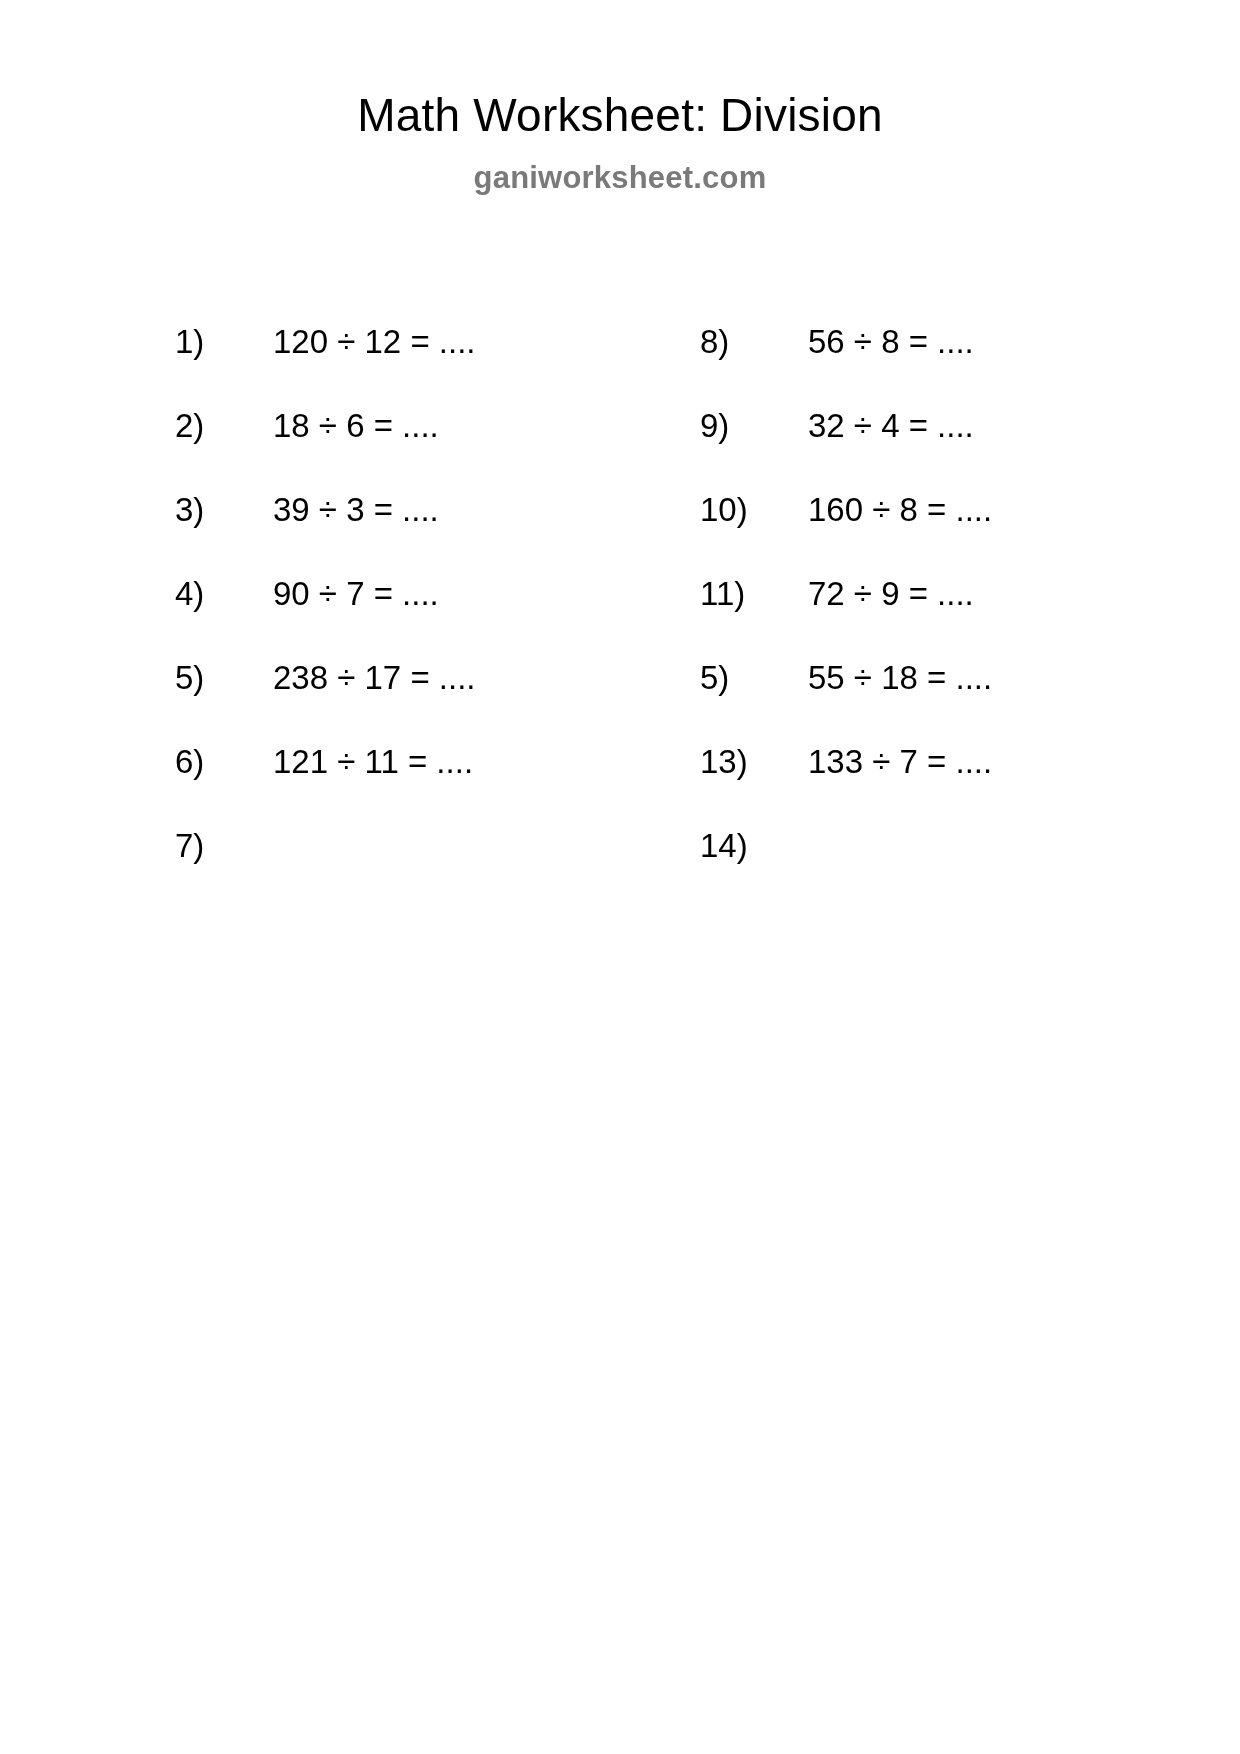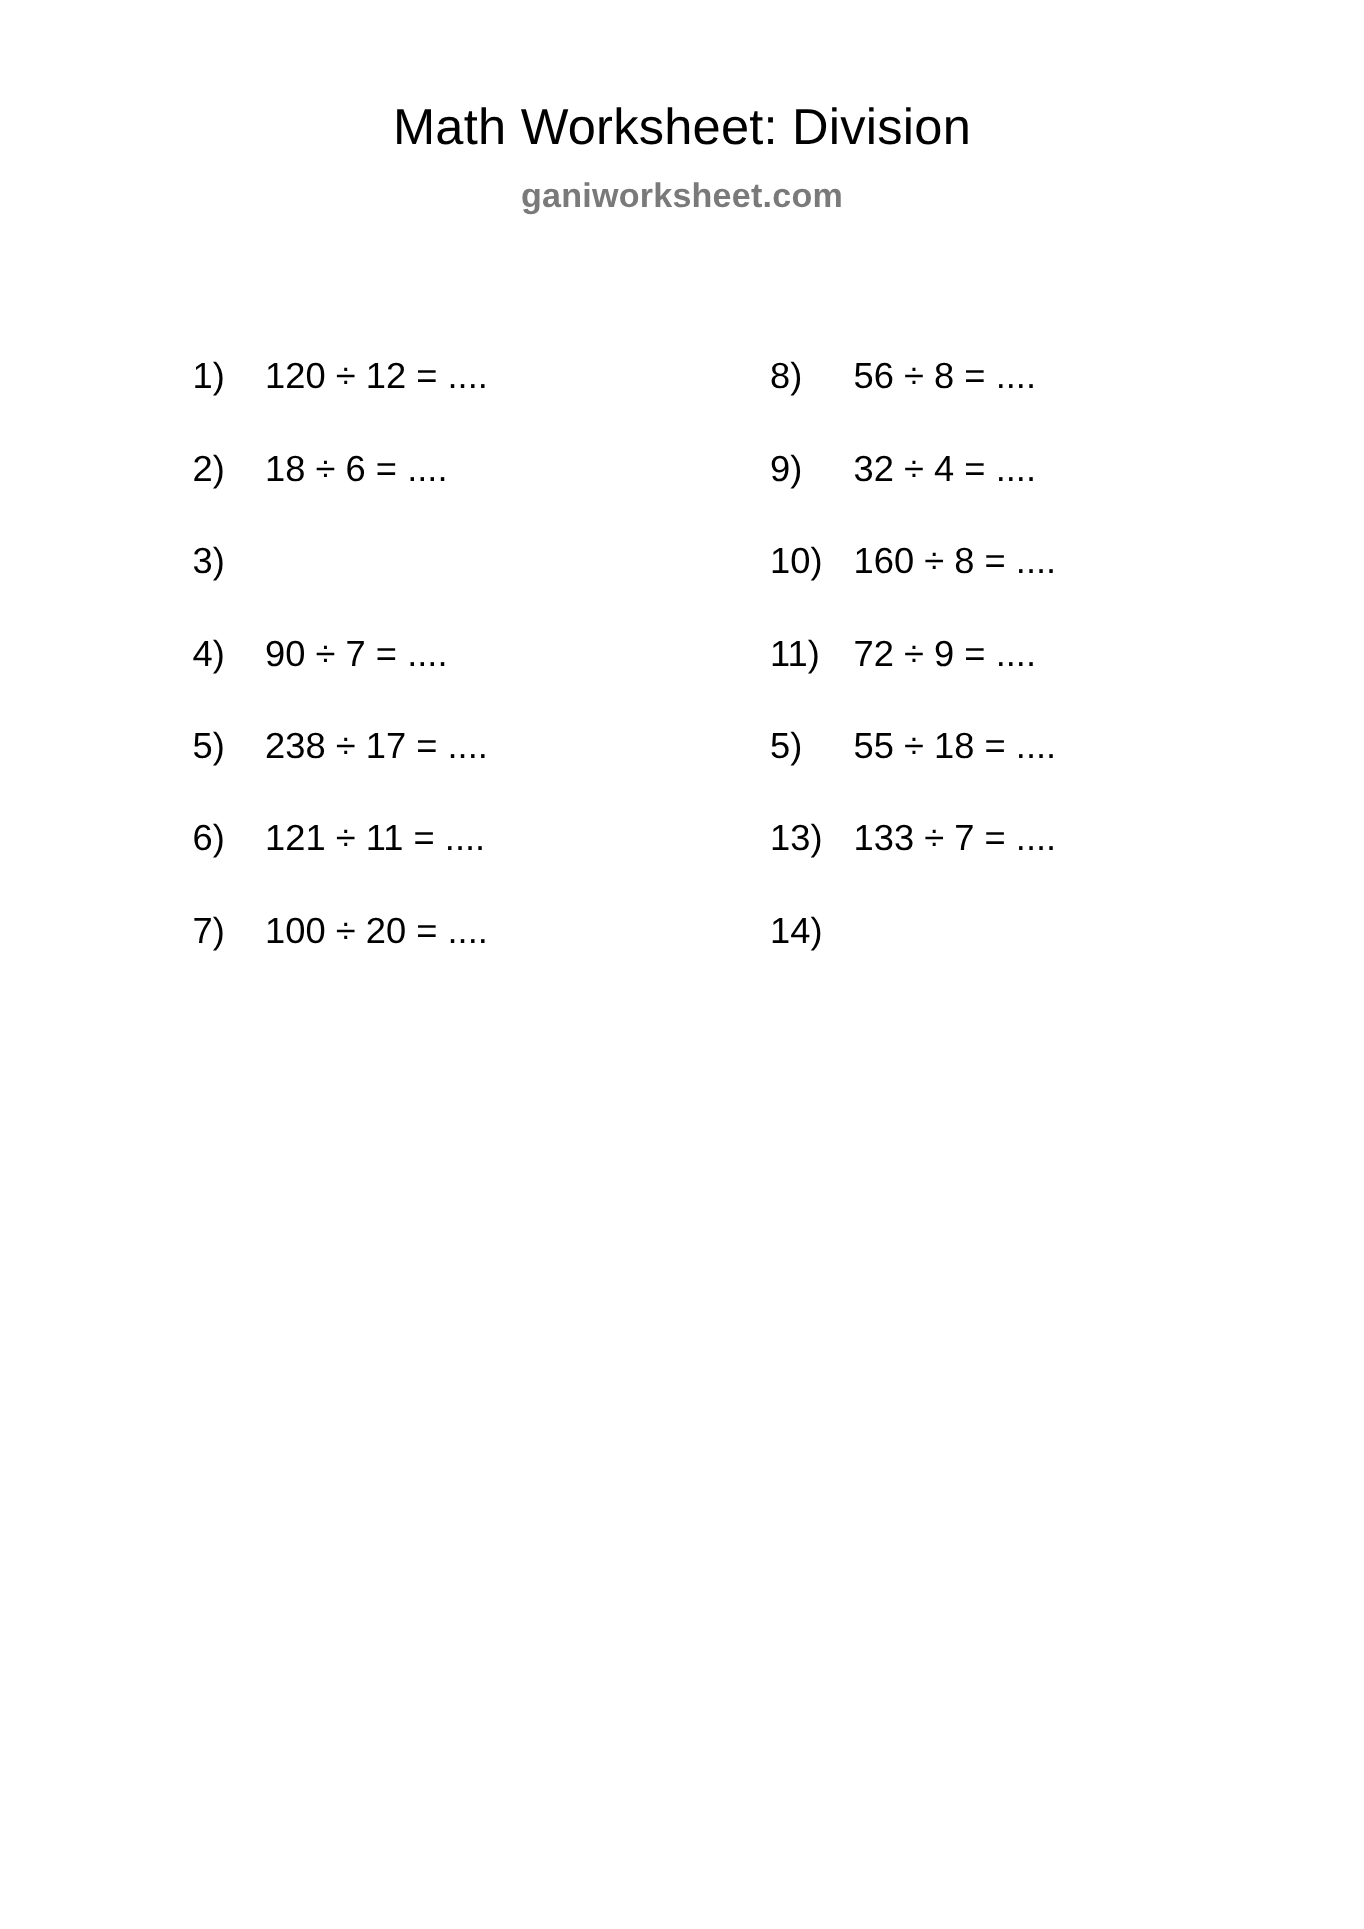--- a/index.html
+++ b/index.html
@@ -72,20 +72,21 @@
     display: inline-block;
     min-width: 62px;
     text-align: left;
   }
   .column-right .problem-number {
     min-width: 72px;
   }
   .problem-text {
     display: inline-block;
     padding-left: 4px;
+    margin-left: 32px;
   }
 </style>
 </head>
 <body>
 
 <div class="page">
 
   <h1 class="worksheet-title">Math Worksheet: Division</h1>
   <div class="worksheet-subtitle">ganiworksheet.com</div>
 
@@ -95,36 +96,36 @@
       <div class="problem-row">
         <span class="problem-number">1)</span>
         <span class="problem-text">120 ÷ 12 = ....</span>
       </div>
       <div class="problem-row">
         <span class="problem-number">2)</span>
         <span class="problem-text">18 ÷ 6 = ....</span>
       </div>
       <div class="problem-row">
         <span class="problem-number">3)</span>
+        <span class="problem-text">39 ÷ 3 = ....</span>
       </div>
       <div class="problem-row">
         <span class="problem-number">4)</span>
         <span class="problem-text">90 ÷ 7 = ....</span>
       </div>
       <div class="problem-row">
         <span class="problem-number">5)</span>
         <span class="problem-text">238 ÷ 17 = ....</span>
       </div>
       <div class="problem-row">
         <span class="problem-number">6)</span>
         <span class="problem-text">121 ÷ 11 = ....</span>
       </div>
       <div class="problem-row">
         <span class="problem-number">7)</span>
-        <span class="problem-text">100 ÷ 20 = ....</span>
       </div>
     </div>
 
     <div class="column column-right">
       <div class="problem-row">
         <span class="problem-number">8)</span>
         <span class="problem-text">56 ÷ 8 = ....</span>
       </div>
       <div class="problem-row">
         <span class="problem-number">9)</span>

